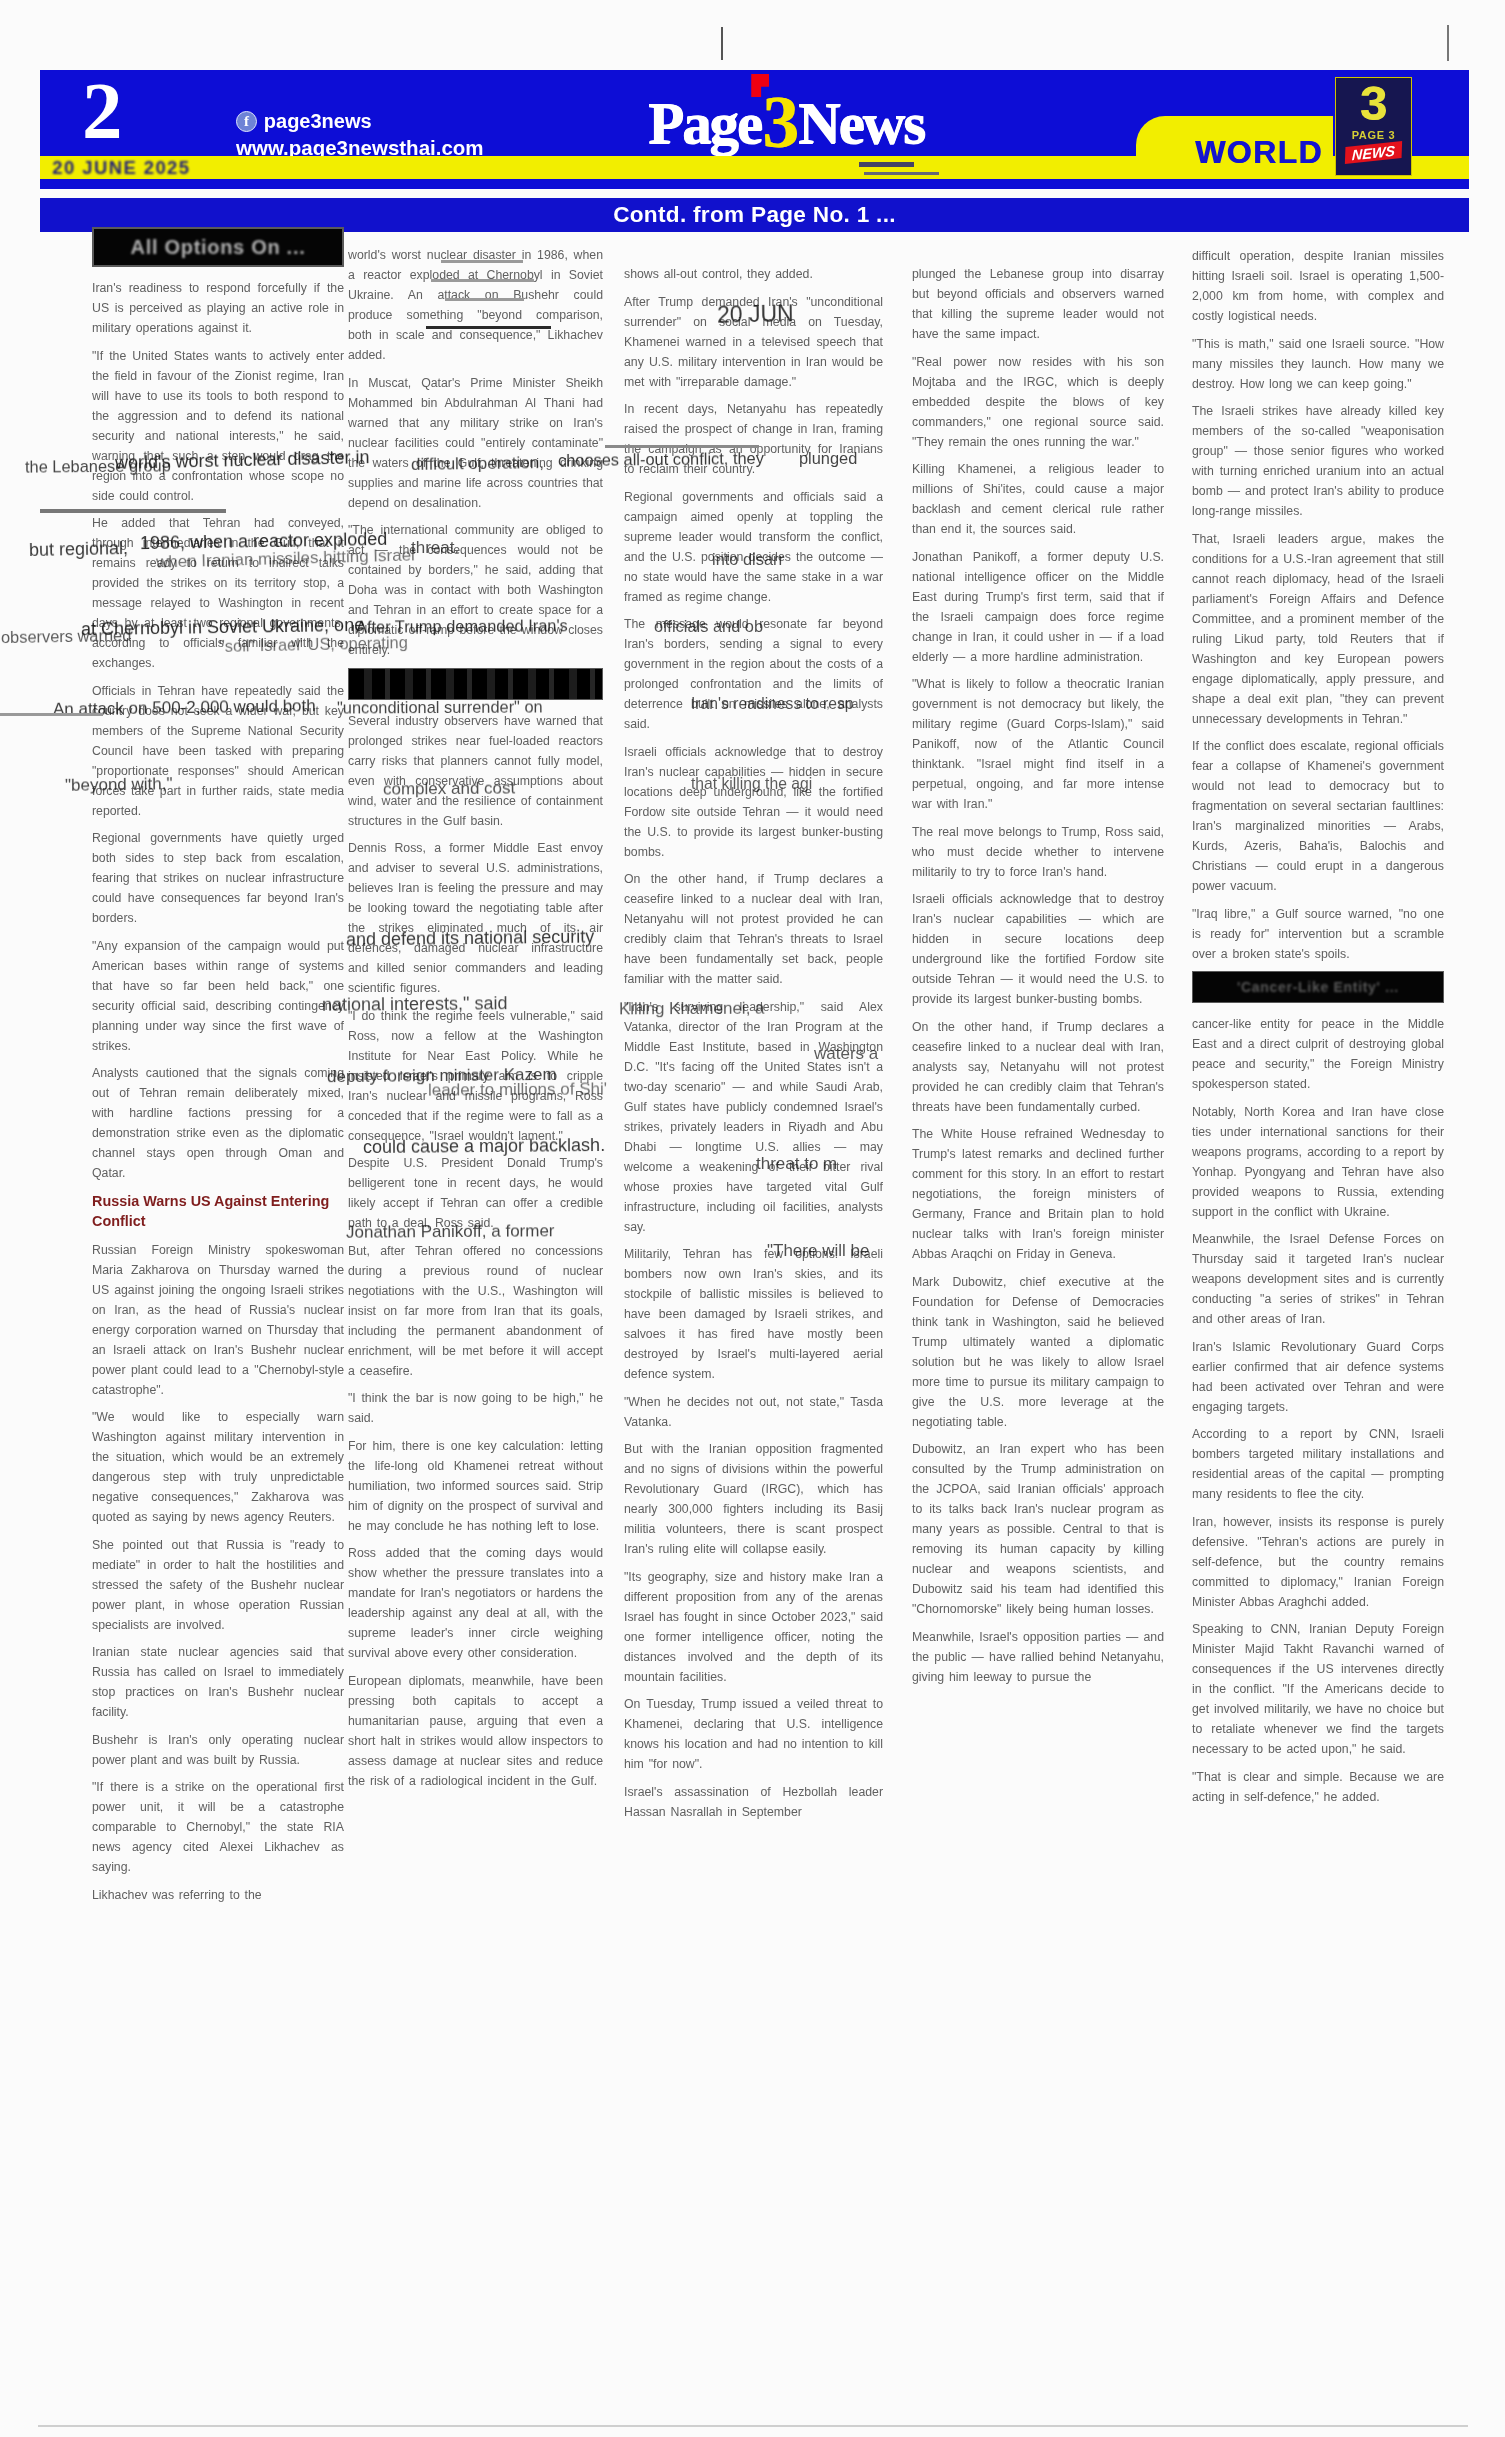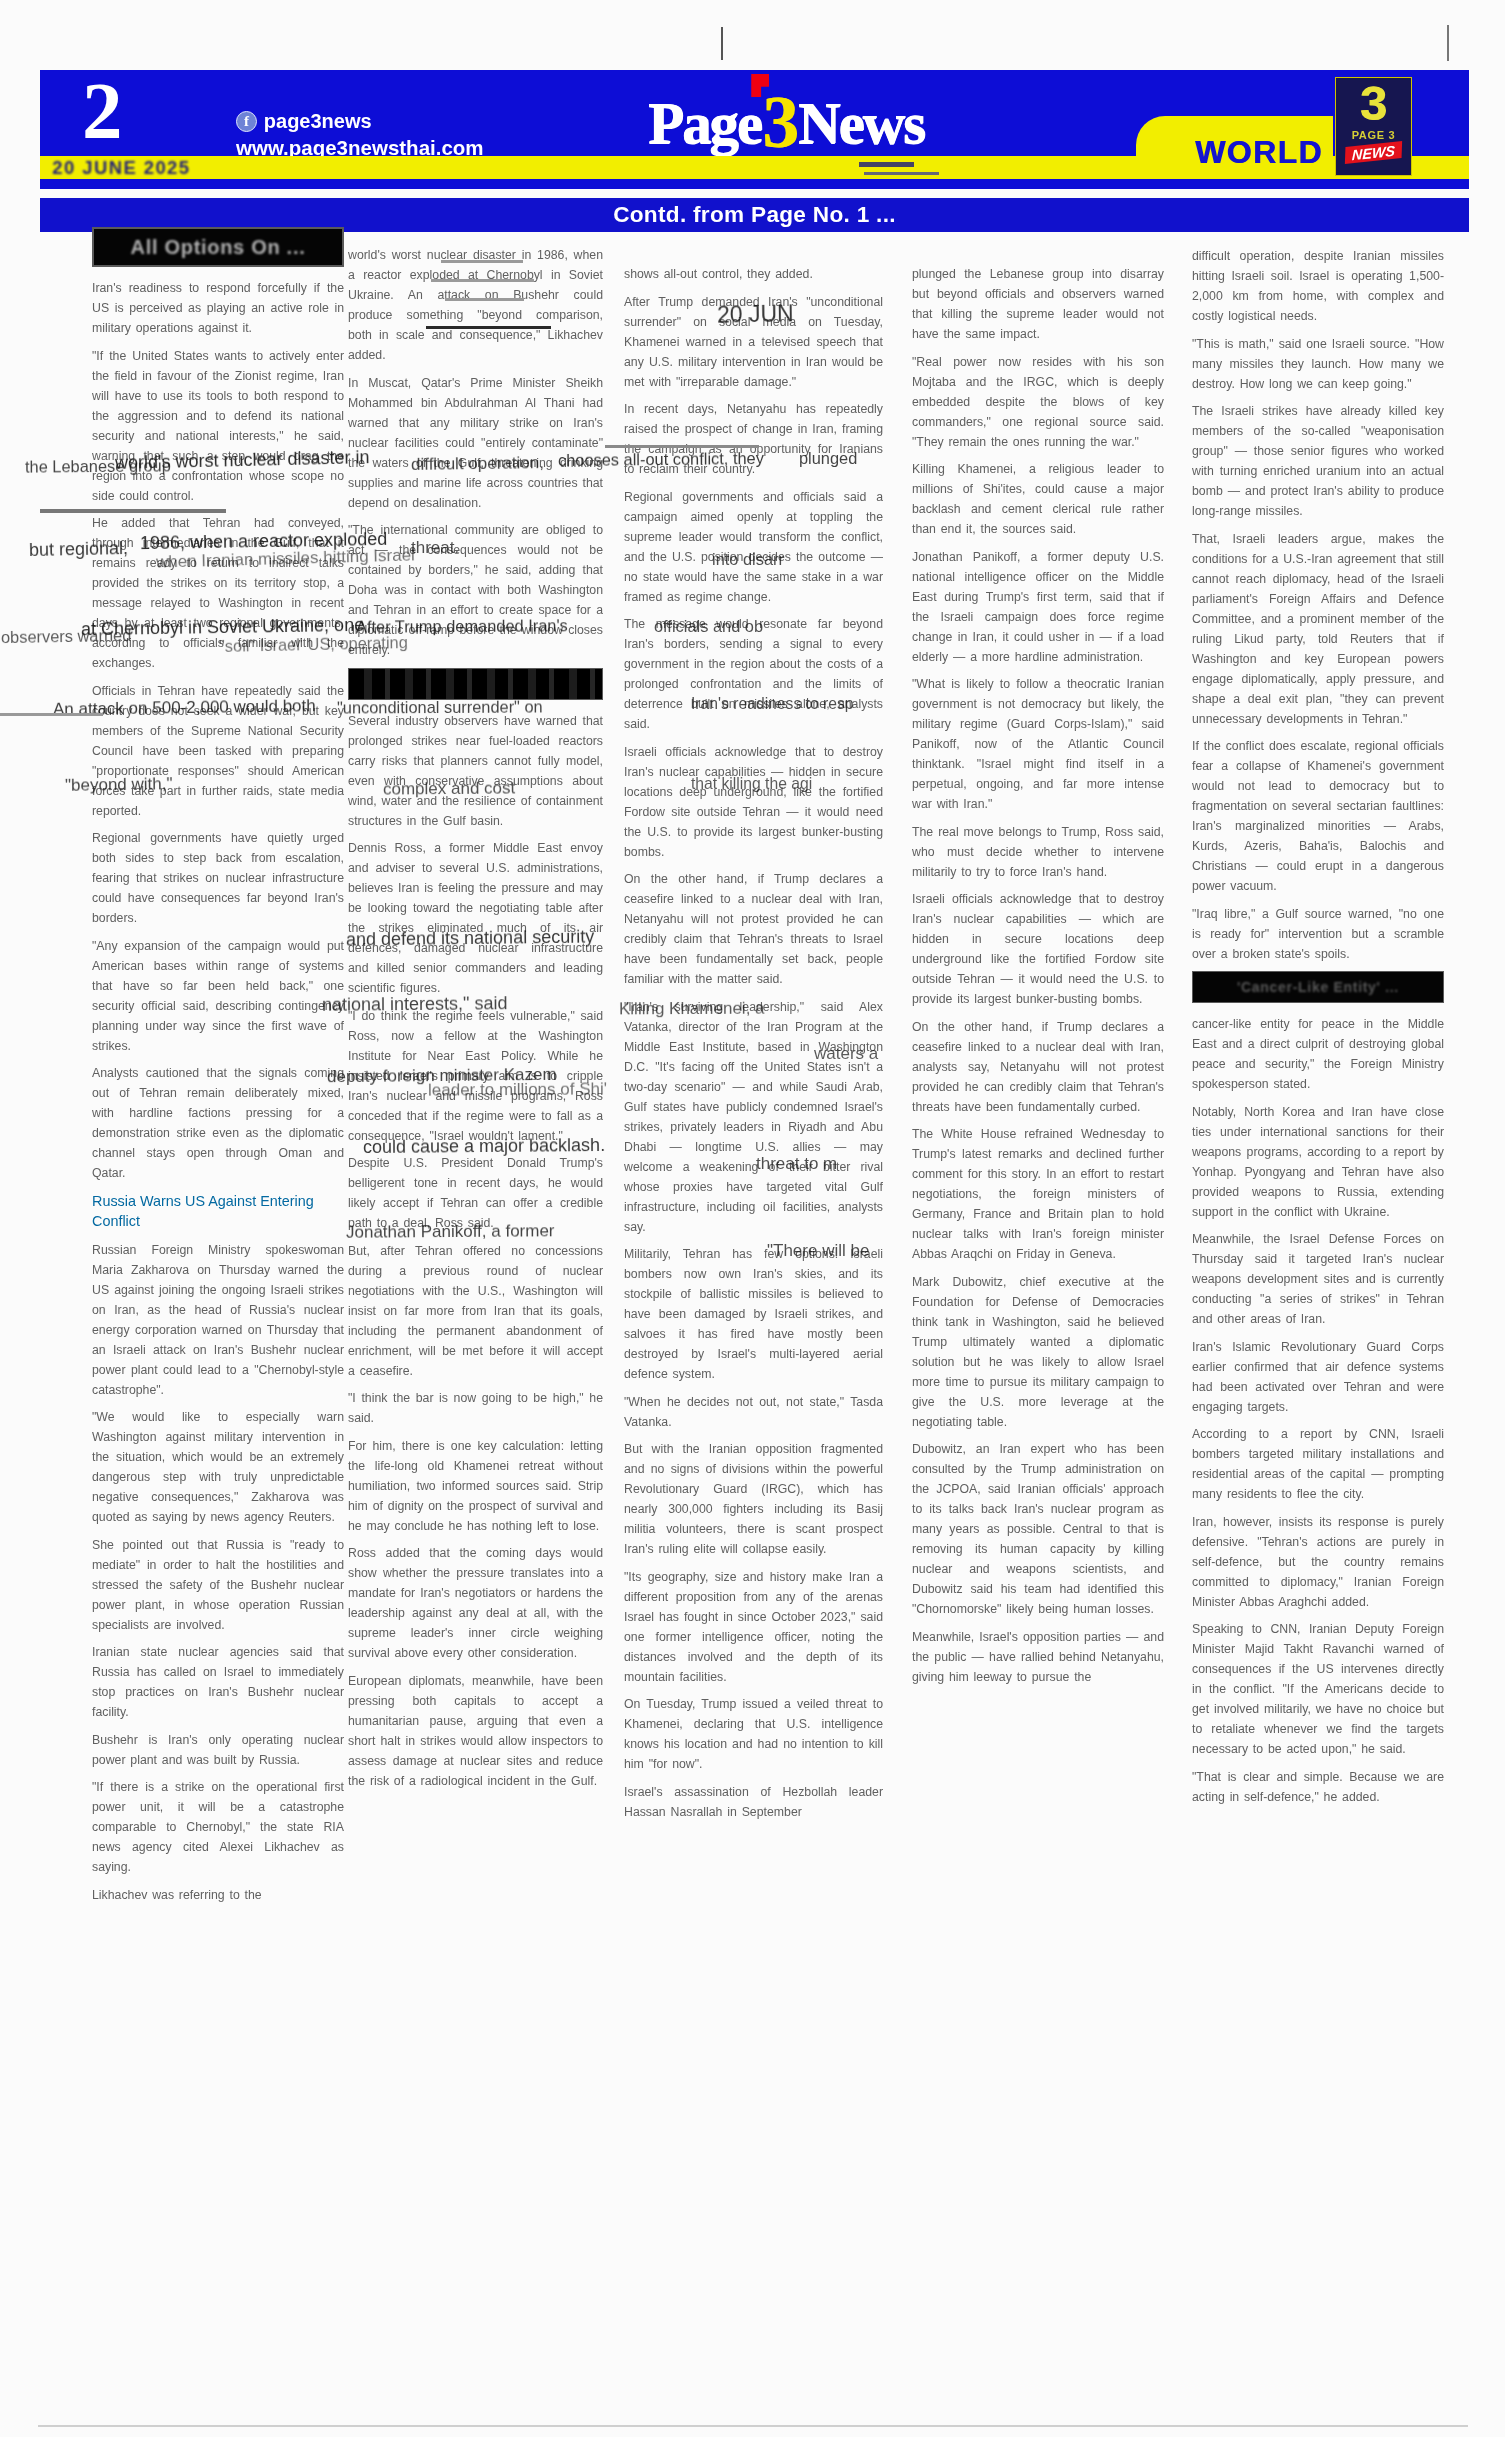--- a/index.html
+++ b/index.html
@@ -41,21 +41,21 @@
   
   .columns{position:absolute;left:0;top:227px;width:1506px;}
   .col{position:absolute;overflow:hidden;}
   .col-1{left:72px;width:252px;height:2130px;margin-left:20px;}
   .col-2{left:348px;width:255px;height:2149px;padding-top:18px;}
   .col-3{left:624px;width:259px;height:2149px;padding-top:37px;}
   .col-4{left:912px;width:252px;height:2149px;padding-top:37px;}
   .col-5{left:1192px;width:252px;height:2053px;padding-top:19px;}
   .para{margin:0 0 7.5px;font-size:12.3px;line-height:20px;text-align:justify;color:#606060;
         filter:blur(0.4px);word-spacing:1.4px;}
-  .subhead{margin:4.1px 0 8.2px;font-size:14.4px;line-height:20.5px;font-weight:normal;color:#0369a1;filter:blur(0.3px);}
+  .subhead{margin:4.1px 0 8.2px;font-size:14.4px;line-height:20.5px;font-weight:bold;color:#7f1d1d;filter:blur(0.3px);}
   .hbar{position:relative;background:#050505;border:2.1px solid #5a5a5a;margin:0 0 11px;height:36px;
         display:flex;align-items:center;justify-content:center;overflow:hidden;}
   .hbar .hbar-text{color:#cfcfcf;font-weight:bold;font-size:20px;letter-spacing:0.7px;filter:blur(0.9px);opacity:.85;}
   .hbar.dim{height:30px;border-width:1.4px;}
   .hbar.dim .hbar-text{color:#6d6d6d;font-size:14px;opacity:.8;}
   .hbar.smudge{height:30px;border-width:1.4px;
         background:repeating-linear-gradient(90deg,#000 0 15px,#1d1d1d 15px 23px,#000 23px 36px,#262626 36px 41px);}
   
   .ghosts,.artifacts{position:absolute;left:0;top:0;width:1506px;height:2438px;pointer-events:none;}
   .ghost{position:absolute;white-space:nowrap;color:#141414;font-family:"Liberation Sans",sans-serif;

